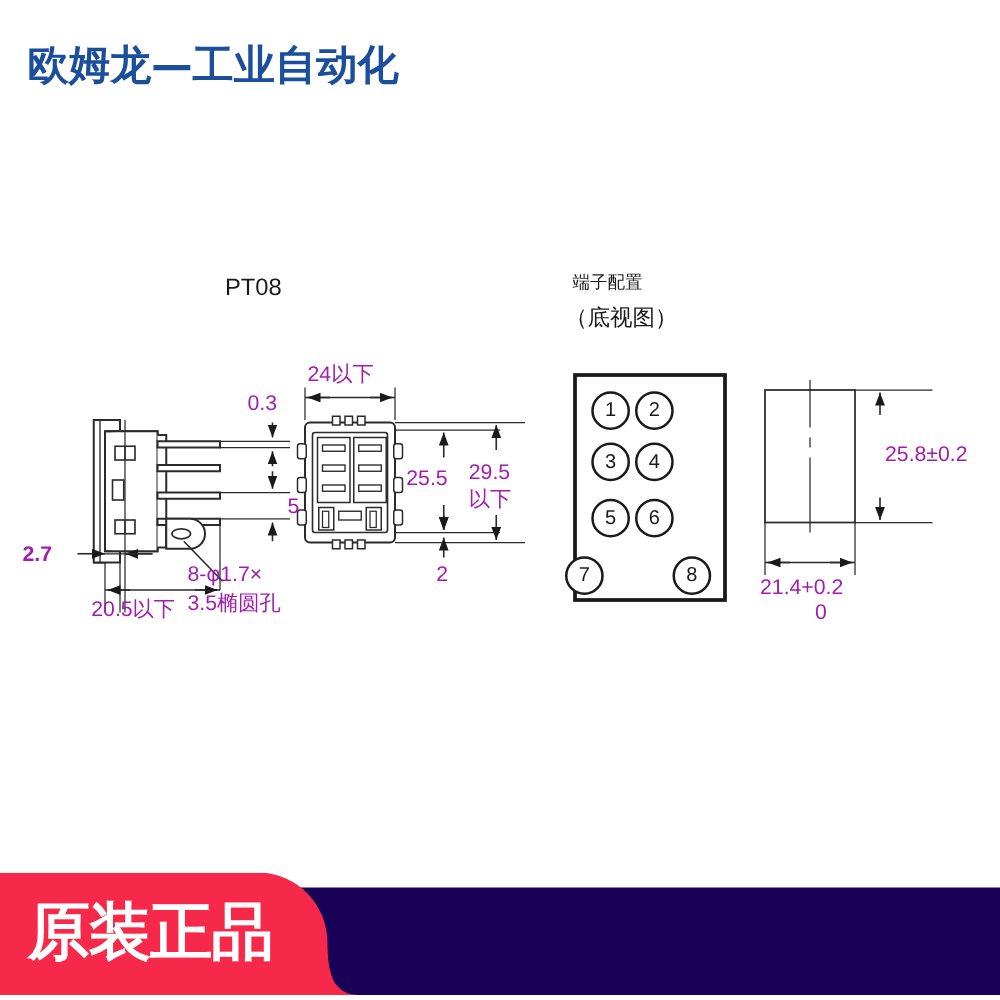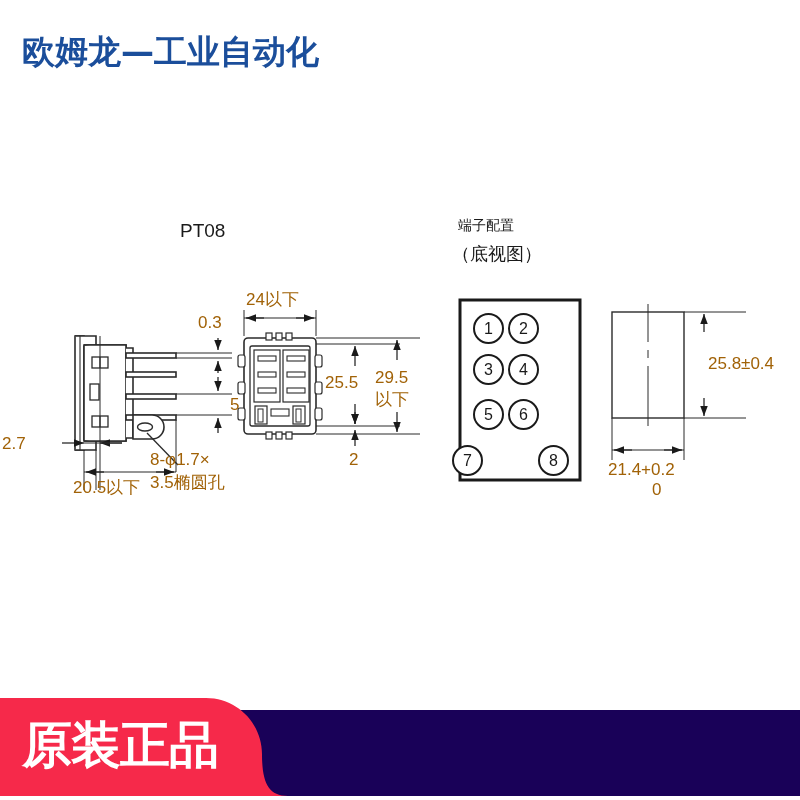--- a/index.html
+++ b/index.html
@@ -18,21 +18,21 @@
     font-size:33px;font-weight:bold;
     color:#1b4e9b;
     letter-spacing:0px;
     white-space:nowrap;
     font-family:"DejaVu Sans",sans-serif;
   }
 
   
   .drawing{position:absolute;left:0;top:120px;width:800px;height:560px;}
   .lbl{position:absolute;color:#1a1a1a;white-space:pre;line-height:1.18;}
-  .dim{position:absolute;color:#a16207;white-space:pre;font-size:17px;line-height:1.15;}
+  .dim{position:absolute;color:#a21caf;white-space:pre;font-size:17px;line-height:1.15;}
   svg.vec{position:absolute;left:0;top:0;width:800px;height:560px;overflow:visible;}
 
   
   .banner{position:absolute;left:0;top:698px;width:800px;height:98px;overflow:hidden;}
   .banner-navy{position:absolute;left:0;top:12px;width:800px;height:86px;background:#190158;}
   .banner-red-curve{
     position:absolute;left:0;top:0;width:292px;height:98px;background:#f6294a;
     -webkit-clip-path:path("M0,0 L206,0 C238,0 262,26 268,56 C274,84 278,98 292,98 L0,98 Z");
     clip-path:path("M0,0 L206,0 C238,0 262,26 262,56 C262,84 268,98 288,98 L0,98 Z");
   }
@@ -209,21 +209,21 @@
       </g>
     </svg>
 
     <div class="lbl" style="left:180px;top:100px;font-size:19px;">PT08</div>
 
     <div class="lbl" style="left:458px;top:97px;font-size:14px;">端子配置</div>
     <div class="lbl" style="left:452px;top:124px;font-size:18px;">（底视图）</div>
 
     <div class="dim" style="left:198px;top:193px;">0.3</div>
     <div class="dim" style="left:230px;top:275px;">5</div>
-    <div class="dim" style="left:2px;top:314px;">2.7</div>
+    <div class="dim" style="left:18px;top:314px;font-weight:bold;">2.7</div>
     <div class="dim" style="left:73px;top:358px;">20.5以下</div>
     <div class="dim" style="left:150px;top:330px;">8-φ1.7×</div>
     <div class="dim" style="left:150px;top:353px;">3.5椭圆孔</div>
 
     <div class="dim" style="left:246px;top:170px;">24以下</div>
     <div class="dim" style="left:325px;top:253px;">25.5</div>
     <div class="dim" style="left:375px;top:248px;">29.5</div>
     <div class="dim" style="left:375px;top:270px;">以下</div>
     <div class="dim" style="left:349px;top:330px;">2</div>
 
@@ -245,21 +245,21 @@
     <div style="position:absolute;left:508px;top:279px;width:27px;height:27px;border:2.6px solid #1a1a1a;border-radius:50%;display:flex;align-items:center;justify-content:center;font-size:16px;color:#1a1a1a;background:#fff;">
       <span>6</span>
     </div>
     <div style="position:absolute;left:452px;top:325px;width:27px;height:27px;border:2.6px solid #1a1a1a;border-radius:50%;display:flex;align-items:center;justify-content:center;font-size:16px;color:#1a1a1a;background:#fff;">
       <span>7</span>
     </div>
     <div style="position:absolute;left:538px;top:325px;width:27px;height:27px;border:2.6px solid #1a1a1a;border-radius:50%;display:flex;align-items:center;justify-content:center;font-size:16px;color:#1a1a1a;background:#fff;">
       <span>8</span>
     </div>
 
-    <div class="dim" style="left:708px;top:234px;">25.8±0.4</div>
+    <div class="dim" style="left:708px;top:234px;">25.8±0.2</div>
     <div class="dim" style="left:608px;top:340px;">21.4+0.2</div>
     <div class="dim" style="left:652px;top:360px;">0</div>
   </div>
 
   <div class="banner">
     <div class="banner-navy"></div>
     <div class="banner-red-curve"></div>
     <div class="banner-left-text">原装正品</div>
   </div>
 

